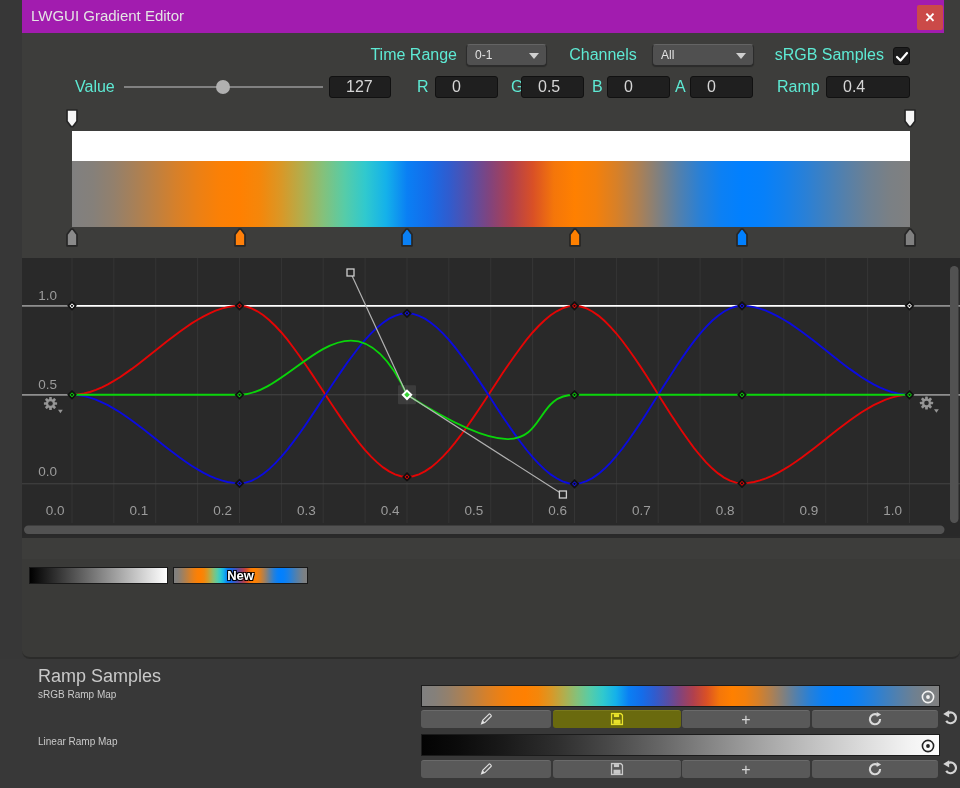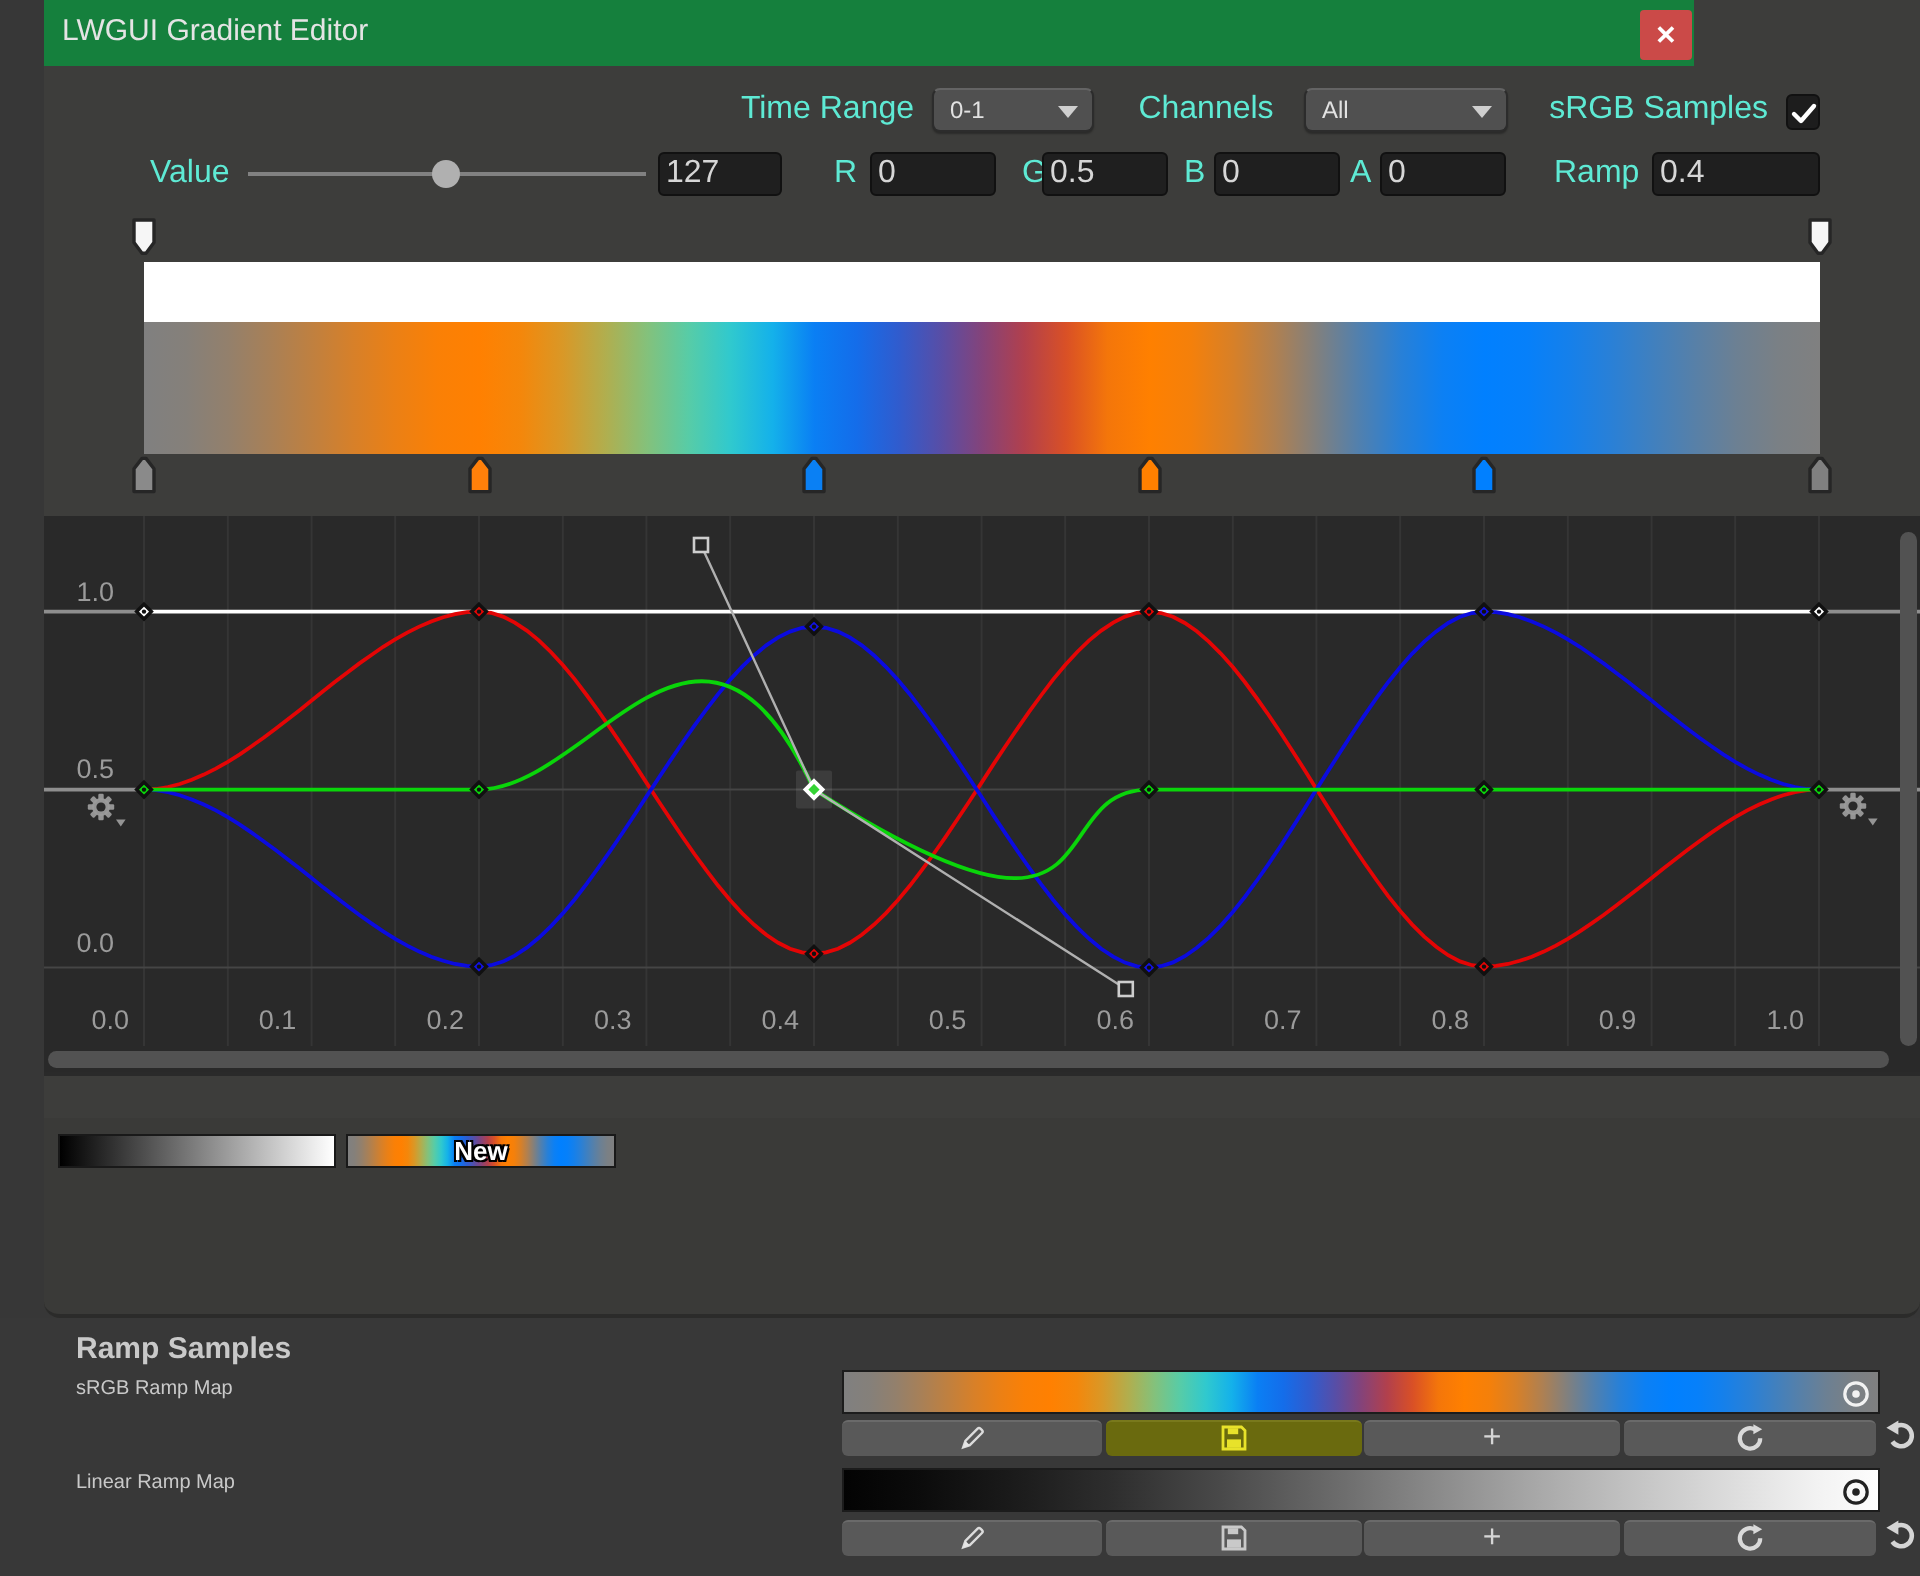--- a/index.html
+++ b/index.html
@@ -2,35 +2,35 @@
 <html><head>
 <meta charset="utf-8">
 <style>
 * { margin:0; padding:0; box-sizing:border-box; }
 html,body { width:960px; height:788px; overflow:hidden; background:#373737;
   font-family:"Liberation Sans", sans-serif; }
 #stage { position:relative; width:960px; height:788px; }
 .abs { position:absolute; }
 #win { position:absolute; left:22px; top:0; width:938px; height:659px;
   background:#3d3d3b; border-radius:0 0 8px 8px; }
-#titlebar { position:absolute; left:0; top:0; width:825px; height:33px;
-  background:#15803d; }
+#titlebar { position:absolute; left:0; top:0; width:922px; height:33px;
+  background:#a21caf; }
 #titlebar .t { position:absolute; left:9px; top:7px; font-size:15px; color:#e4e4e4; }
 #closebtn { position:absolute; right:1px; top:5px; width:26px; height:25px;
   background:#cb4a48; border-radius:2px; color:#fff; font-size:13px; font-weight:bold;
   text-align:center; line-height:25px; }
 .lbl { position:absolute; color:#5eead4; font-size:16px; height:22px; line-height:22px; white-space:nowrap; }
 .dd { position:absolute; height:22px; background:#505050; border-radius:4px;
   border:1px solid #2c2c2c; border-top:1px solid #646464; color:#e2e2e2; font-size:12px; line-height:21px;
   padding-left:8px; box-shadow:0 1px 1px rgba(0,0,0,.3); }
 .dd .arr { position:absolute; right:7px; top:8px; width:0; height:0;
   border-left:5px solid transparent; border-right:5px solid transparent;
   border-top:6px solid #cfcfcf; }
 .fld { position:absolute; height:22px; background:#1f1f1f; border:1px solid #111;
-  border-radius:3px; color:#d6d6d6; font-size:16px; line-height:20px; padding-left:3px; white-space:nowrap; }
+  border-radius:3px; color:#d6d6d6; font-size:16px; line-height:20px; padding-left:16px; white-space:nowrap; }
 #chk { position:absolute; left:871px; top:47px; width:17px; height:18px;
   background:#1d1d1d; border:1px solid #111; border-radius:3px; }
 #chk svg { position:absolute; left:1px; top:2px; }
 
 #gbar { position:absolute; left:50px; top:131px; width:838px; height:96px; }
 #gbar .white { position:absolute; left:0; top:0; width:838px; height:30px; background:#fff; }
 #gbar .grad { position:absolute; left:0; top:30px; width:838px; height:66px; }
 .amark { position:absolute; top:-22.5px; width:12px; height:19px; }
 .cmark { position:absolute; top:96.5px; width:12px; height:19px; }
 
@@ -232,21 +232,21 @@
     <div id="presep"></div>
     <div id="precontent" style="position:absolute;left:0;top:559px;width:938px;height:100px;background:#3a3a38;border-radius:0 0 8px 8px;border-bottom:2px solid #2b2b2a;"></div>
     <div class="preset" style="left:7px;width:139px;background:linear-gradient(90deg,#000,#fff);"></div>
     <div class="preset" style="left:151px;width:135px;background:linear-gradient(90deg, #808080 0.0%, #85807a 2.5%, #93806c 5.0%, #a88057 7.5%, #bf8040 10.0%, #d78029 12.5%, #eb8015 15.0%, #fa8006 17.5%, #ff8001 20.0%, #f4870b 22.5%, #d99827 25.0%, #b1ae4e 27.5%, #84c17b 30.0%, #57cca7 32.5%, #30c9ce 35.0%, #14b1ea 37.5%, #0a7ff4 40.0%, #146dea 42.5%, #305cce 45.0%, #574ea7 47.5%, #84437a 50.0%, #b1404d 52.5%, #d95026 55.0%, #f4760a 57.5%, #ff8000 60.0%, #f4800b 62.5%, #d78028 65.0%, #af8051 67.5%, #80807f 70.0%, #5180ae 72.5%, #2880d7 75.0%, #0c80f4 77.5%, #0180ff 80.0%, #0680fa 82.5%, #1580eb 85.0%, #2980d7 87.5%, #4080bf 90.0%, #5780a8 92.5%, #6c8093 95.0%, #7a8085 97.5%, #808080 100.0%);"></div>
     <div class="abs" style="left:151px;top:567px;width:135px;height:17px;text-align:center;color:#fff;
        font-size:13px;font-weight:bold;line-height:17px;
        text-shadow:-1px -1px 0 #000,1px -1px 0 #000,-1px 1px 0 #000,1px 1px 0 #000;">New</div>
   </div>
 
   <div id="ramp-area">
-      <div class="rlbl" style="left:38px;top:7px;font-weight:bold;font-size:15px;">Ramp Samples</div>
+      <div class="rlbl" style="left:38px;top:7px;font-weight:normal;font-size:18px;">Ramp Samples</div>
       <div class="rlbl" style="left:38px;top:30px;">sRGB Ramp Map</div>
       <div class="rampbar" style="top:26px;background:linear-gradient(90deg, #808080 0.0%, #85807a 2.5%, #93806c 5.0%, #a88057 7.5%, #bf8040 10.0%, #d78029 12.5%, #eb8015 15.0%, #fa8006 17.5%, #ff8001 20.0%, #f4870b 22.5%, #d99827 25.0%, #b1ae4e 27.5%, #84c17b 30.0%, #57cca7 32.5%, #30c9ce 35.0%, #14b1ea 37.5%, #0a7ff4 40.0%, #146dea 42.5%, #305cce 45.0%, #574ea7 47.5%, #84437a 50.0%, #b1404d 52.5%, #d95026 55.0%, #f4760a 57.5%, #ff8000 60.0%, #f4800b 62.5%, #d78028 65.0%, #af8051 67.5%, #80807f 70.0%, #5180ae 72.5%, #2880d7 75.0%, #0c80f4 77.5%, #0180ff 80.0%, #0680fa 82.5%, #1580eb 85.0%, #2980d7 87.5%, #4080bf 90.0%, #5780a8 92.5%, #6c8093 95.0%, #7a8085 97.5%, #808080 100.0%);">
         <svg style="position:absolute;right:3px;top:3px;" width="16" height="16" viewBox="0 0 16 16">
           <circle cx="8" cy="8" r="5.6" fill="none" stroke="#f2f2f2" stroke-width="1.6"></circle>
           <circle cx="8" cy="8" r="1.9" fill="#f2f2f2"></circle>
         </svg>
       </div>
       <div class="btnrow" style="top:50.5px;">
         <div class="btn" style="left:0;width:130px;">
           <svg width="15" height="15" viewBox="0 0 15 15">

